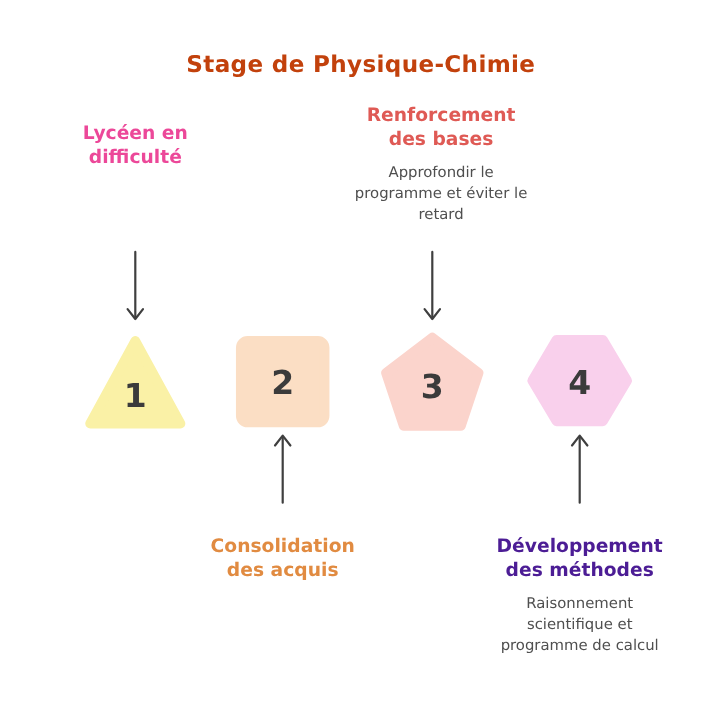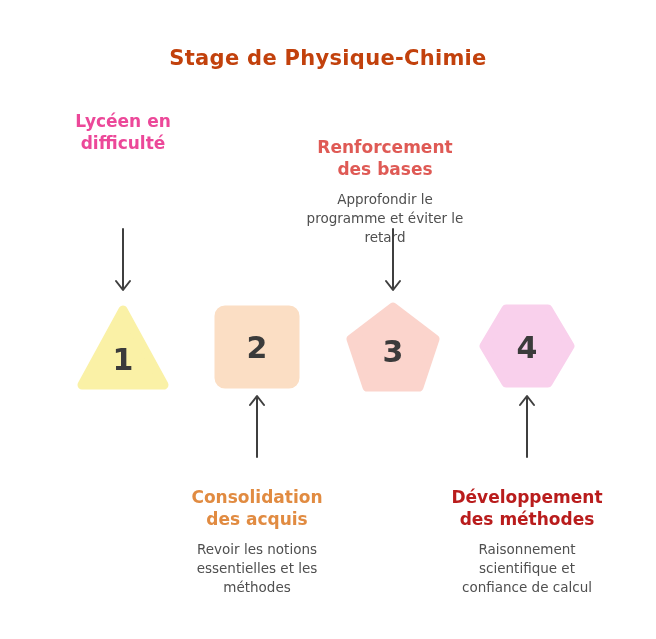--- a/index.html
+++ b/index.html
@@ -22,21 +22,21 @@
     font-weight: bold;
     letter-spacing: 0.3px;
     color: #c2410c;
   }
   .label-block {
     position: absolute;
     width: 190px;
     text-align: center;
   }
   .block-1 { left: 28px;  top: 110px; }
-  .block-3 { left: 290px; top: 94px; margin-top: 42px;  }
+  .block-3 { left: 306px; top: 94px;  }
   .block-2 { left: 162px; top: 486px; }
   .block-4 { left: 432px; top: 486px; }
   .heading {
     font-size: 17px;
     font-weight: bold;
     line-height: 1.3;
     width: 162px;
     margin: 0 auto;
   }
   .desc {
@@ -158,22 +158,21 @@
     <line x1="10" y1="65" x2="10" y2="6"></line>
     <polyline points="3,13 10,4 17,13"></polyline>
   </svg>
   <svg class="arrow up-4" viewBox="0 0 20 68">
     <line x1="10" y1="65" x2="10" y2="6"></line>
     <polyline points="3,13 10,4 17,13"></polyline>
   </svg>
 
   <div class="label-block block-2">
     <div class="heading" style="color: rgb(225, 139, 65);">Consolidation des acquis</div>
-    <div class="desc">Revoir les notions essentielles et les méthodes</div>
   </div>
 
   <div class="label-block block-4">
-    <div class="heading" style="color: #b91c1c;">Développement des méthodes</div>
-    <div class="desc">Raisonnement scientifique et confiance de calcul</div>
+    <div class="heading" style="color: #4c1d95;">Développement des méthodes</div>
+    <div class="desc">Raisonnement scientifique et programme de calcul</div>
   </div>
 
 
 </div>
 
 </body></html>

